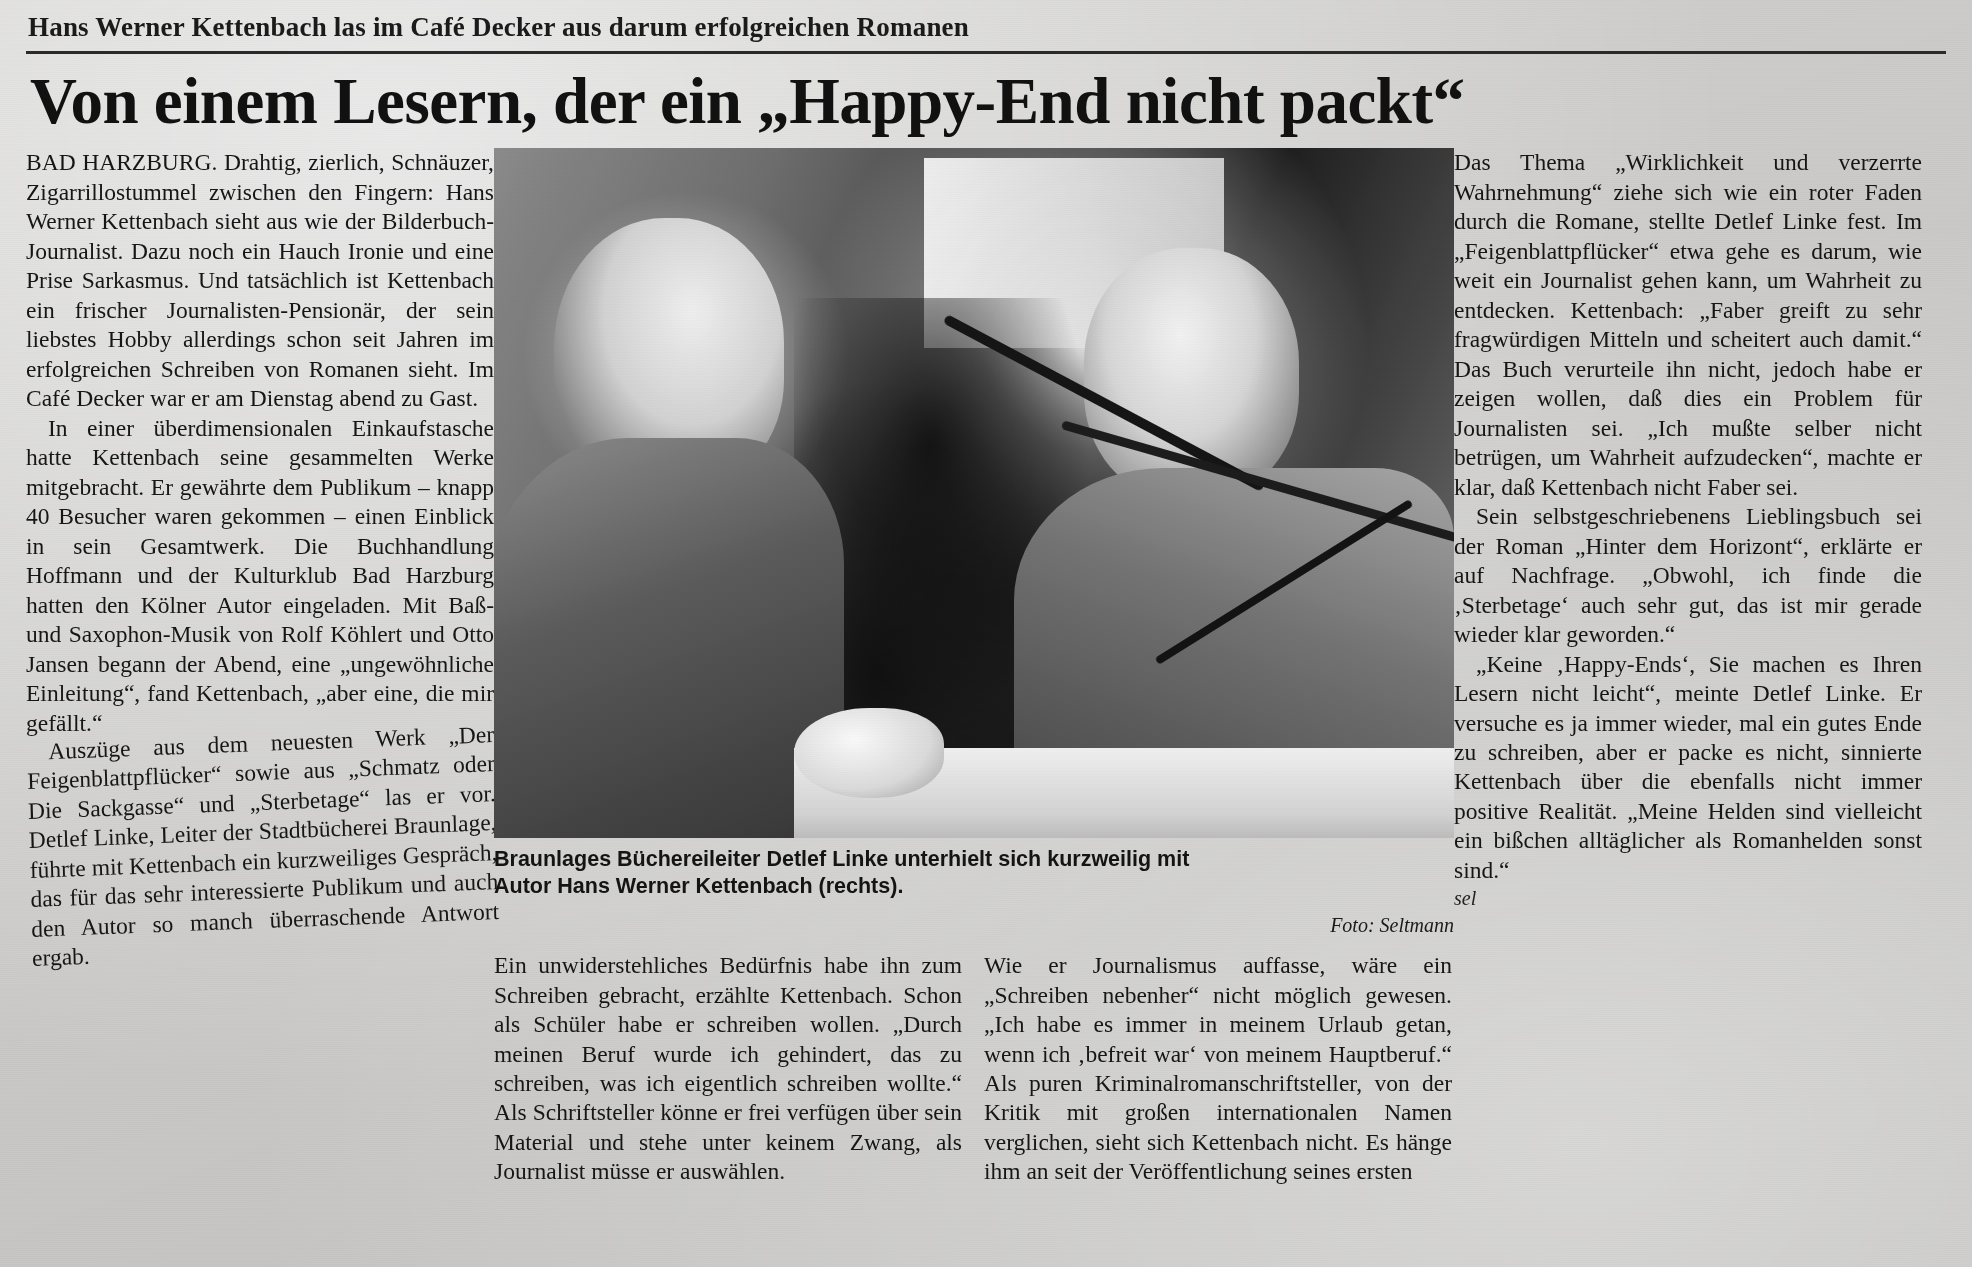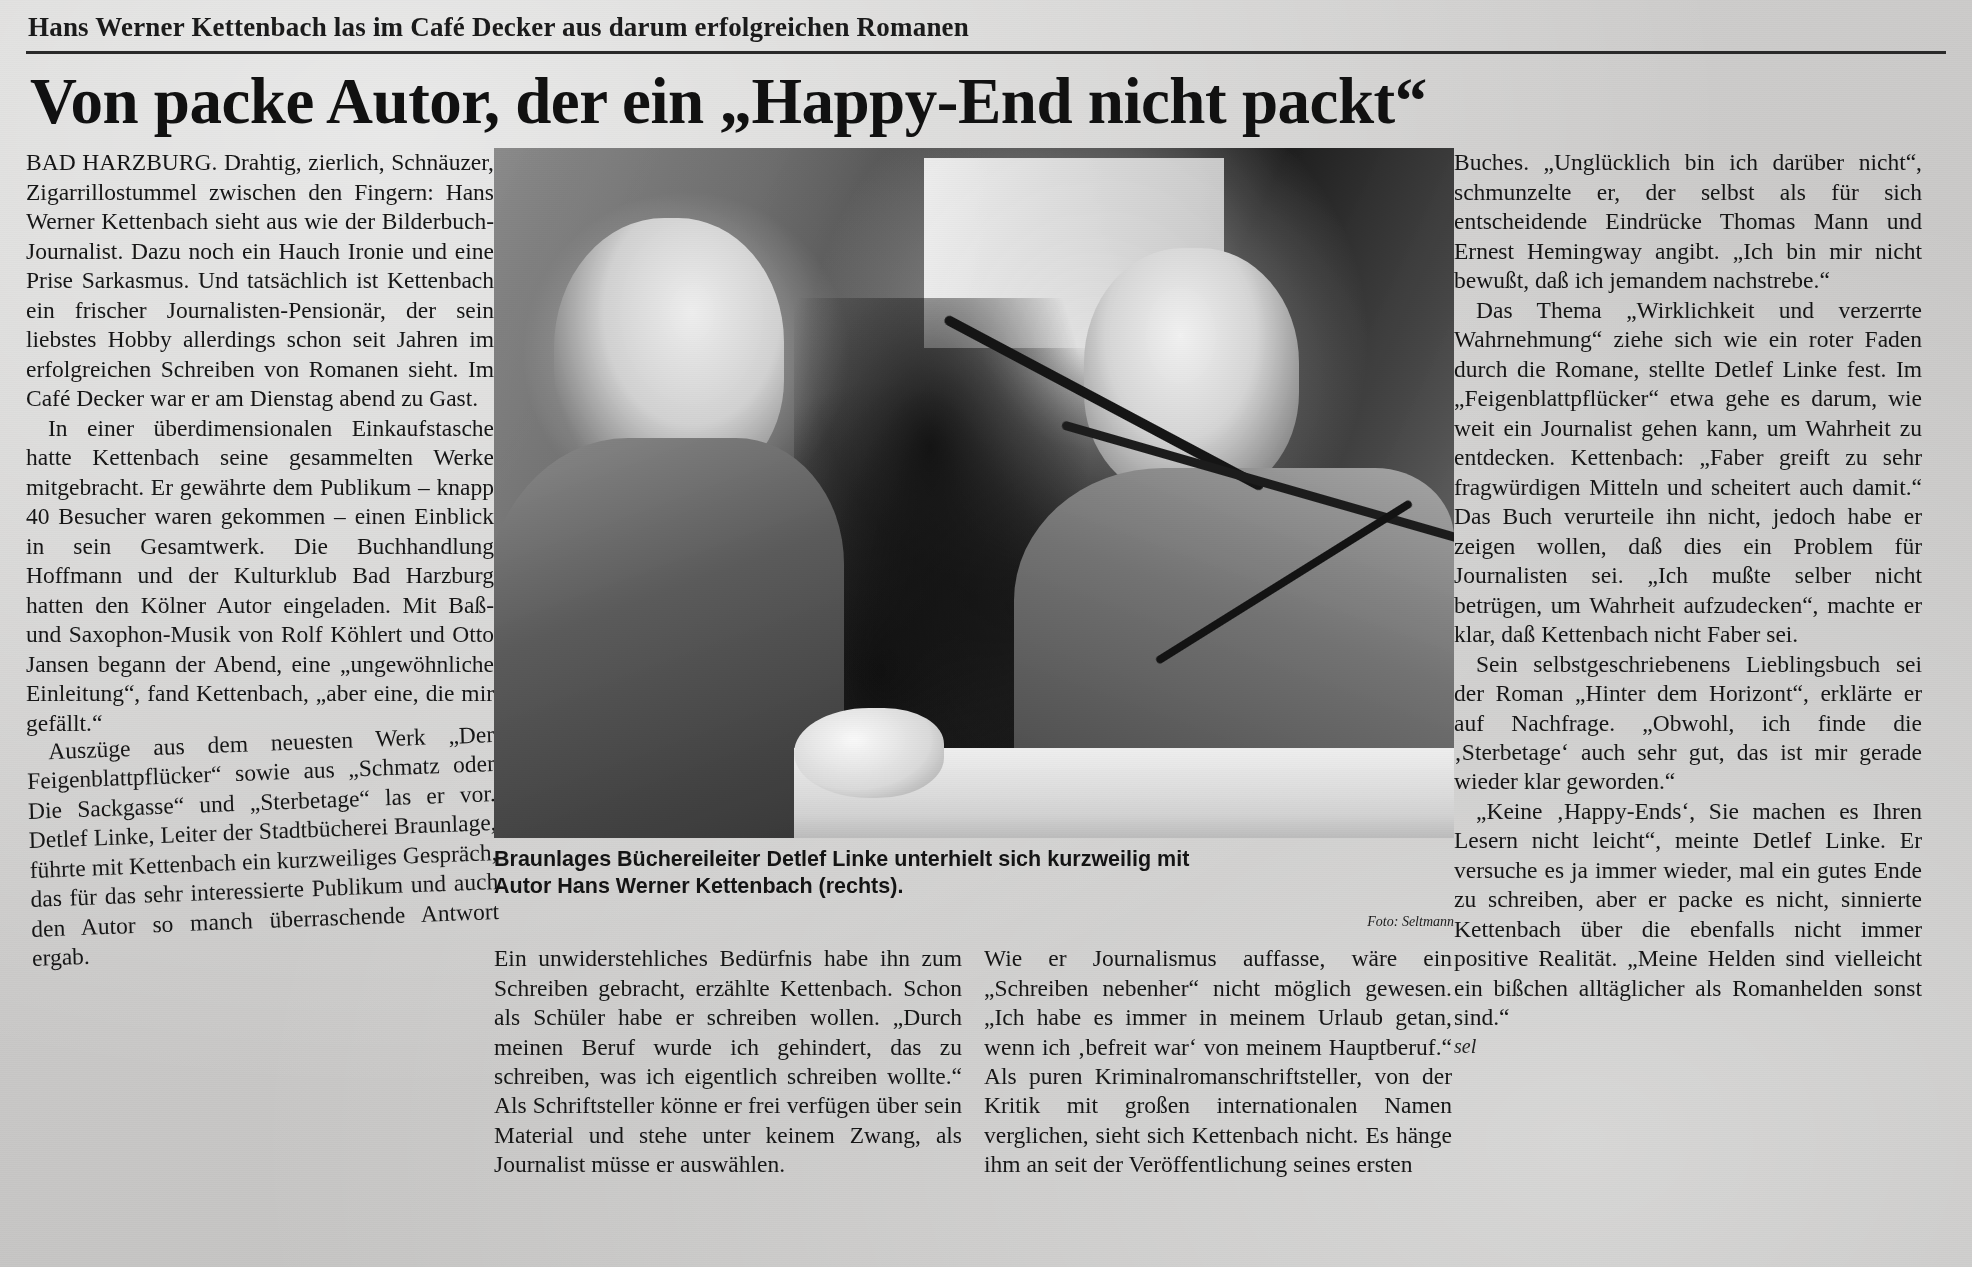--- a/index.html
+++ b/index.html
@@ -189,21 +189,21 @@
     font-family: "Liberation Sans", sans-serif;
     font-weight: bold;
     font-size: 21.5px;
     line-height: 1.25;
     color: #141414;
     max-width: 740px;
   }
   .caption-credit {
     font-family: "Liberation Serif", serif;
     font-style: italic;
-    font-size: 14px;
+    font-size: 20px;
     color: #1a1a1a;
     white-space: nowrap;
     align-self: flex-end;
     padding-bottom: 2px;
   }
 
   .subcols {
     display: flex;
     gap: 22px;
     margin-top: 12px;
@@ -219,21 +219,21 @@
   }
 </style>
 </head>
 <body>
 
 <div id="page">
 
   <div class="kicker">Hans Werner Kettenbach las im Café Decker aus darum erfolgreichen Romanen</div>
   <div class="rule"></div>
 
-  <div class="headline">Von packe Autor, der ein „Happy-End nicht packt“</div>
+  <div class="headline">Von einem Lesern, der ein „Happy-End nicht packt“</div>
 
   <div class="cols">
 
     <div class="col left">
       <p class="body">BAD HARZBURG. Drahtig, zierlich, Schnäuzer, Zigarrillostummel zwischen den Fingern: Hans Werner Kettenbach sieht aus wie der Bilderbuch-Journalist. Dazu noch ein Hauch Ironie und eine Prise Sarkasmus. Und tatsächlich ist Kettenbach ein frischer Journalisten-Pensionär, der sein liebstes Hobby allerdings schon seit Jahren im erfolgreichen Schreiben von Romanen sieht. Im Café Decker war er am Dienstag abend zu Gast.</p>
       <p class="body">In einer überdimensionalen Einkaufstasche hatte Kettenbach seine gesammelten Werke mitgebracht. Er gewährte dem Publikum – knapp 40 Besucher waren gekommen – einen Einblick in sein Gesamtwerk. Die Buchhandlung Hoffmann und der Kulturklub Bad Harzburg hatten den Kölner Autor eingeladen. Mit Baß- und Saxophon-Musik von Rolf Köhlert und Otto Jansen begann der Abend, eine „ungewöhnliche Einleitung“, fand Kettenbach, „aber eine, die mir gefällt.“</p>
       <p class="body curl">Auszüge aus dem neuesten Werk „Der Feigenblattpflücker“ sowie aus „Schmatz oder Die Sackgasse“ und „Sterbetage“ las er vor. Detlef Linke, Leiter der Stadtbücherei Braunlage, führte mit Kettenbach ein kurzweiliges Gespräch, das für das sehr interessierte Publikum und auch den Autor so manch überraschende Antwort ergab.</p>
     </div>
 
     <div class="col mid">
@@ -264,21 +264,20 @@
           <p class="body">Ein unwiderstehliches Bedürfnis habe ihn zum Schreiben gebracht, erzählte Kettenbach. Schon als Schüler habe er schreiben wollen. „Durch meinen Beruf wurde ich gehindert, das zu schreiben, was ich eigentlich schreiben wollte.“ Als Schriftsteller könne er frei verfügen über sein Material und stehe unter keinem Zwang, als Journalist müsse er auswählen.</p>
         </div>
         <div class="subcol">
           <p class="body">Wie er Journalismus auffasse, wäre ein „Schreiben nebenher“ nicht möglich gewesen. „Ich habe es immer in meinem Urlaub getan, wenn ich ‚befreit war‘ von meinem Hauptberuf.“ Als puren Kriminalromanschriftsteller, von der Kritik mit großen internationalen Namen verglichen, sieht sich Kettenbach nicht. Es hänge ihm an seit der Veröffentlichung seines ersten</p>
         </div>
       </div>
 
     </div>
 
     <div class="col right">
-      <p class="body">Buches. „Unglücklich bin ich darüber nicht“, schmunzelte er, der selbst als für sich entscheidende Eindrücke Thomas Mann und Ernest Hemingway angibt. „Ich bin mir nicht bewußt, daß ich jemandem nachstrebe.“</p>
       <p class="body">Das Thema „Wirklichkeit und verzerrte Wahrnehmung“ ziehe sich wie ein roter Faden durch die Romane, stellte Detlef Linke fest. Im „Feigenblattpflücker“ etwa gehe es darum, wie weit ein Journalist gehen kann, um Wahrheit zu entdecken. Kettenbach: „Faber greift zu sehr fragwürdigen Mitteln und scheitert auch damit.“ Das Buch verurteile ihn nicht, jedoch habe er zeigen wollen, daß dies ein Problem für Journalisten sei. „Ich mußte selber nicht betrügen, um Wahrheit aufzudecken“, machte er klar, daß Kettenbach nicht Faber sei.</p>
       <p class="body">Sein selbstgeschriebenens Lieblingsbuch sei der Roman „Hinter dem Horizont“, erklärte er auf Nachfrage. „Obwohl, ich finde die ‚Sterbetage‘ auch sehr gut, das ist mir gerade wieder klar geworden.“</p>
       <p class="body">„Keine ‚Happy-Ends‘, Sie machen es Ihren Lesern nicht leicht“, meinte Detlef Linke. Er versuche es ja immer wieder, mal ein gutes Ende zu schreiben, aber er packe es nicht, sinnierte Kettenbach über die ebenfalls nicht immer positive Realität. „Meine Helden sind vielleicht ein bißchen alltäglicher als Romanhelden sonst sind.“</p>
       <div class="sig">sel</div>
     </div>
 
   </div>
 
   <div id="grain"></div>
 </div>

